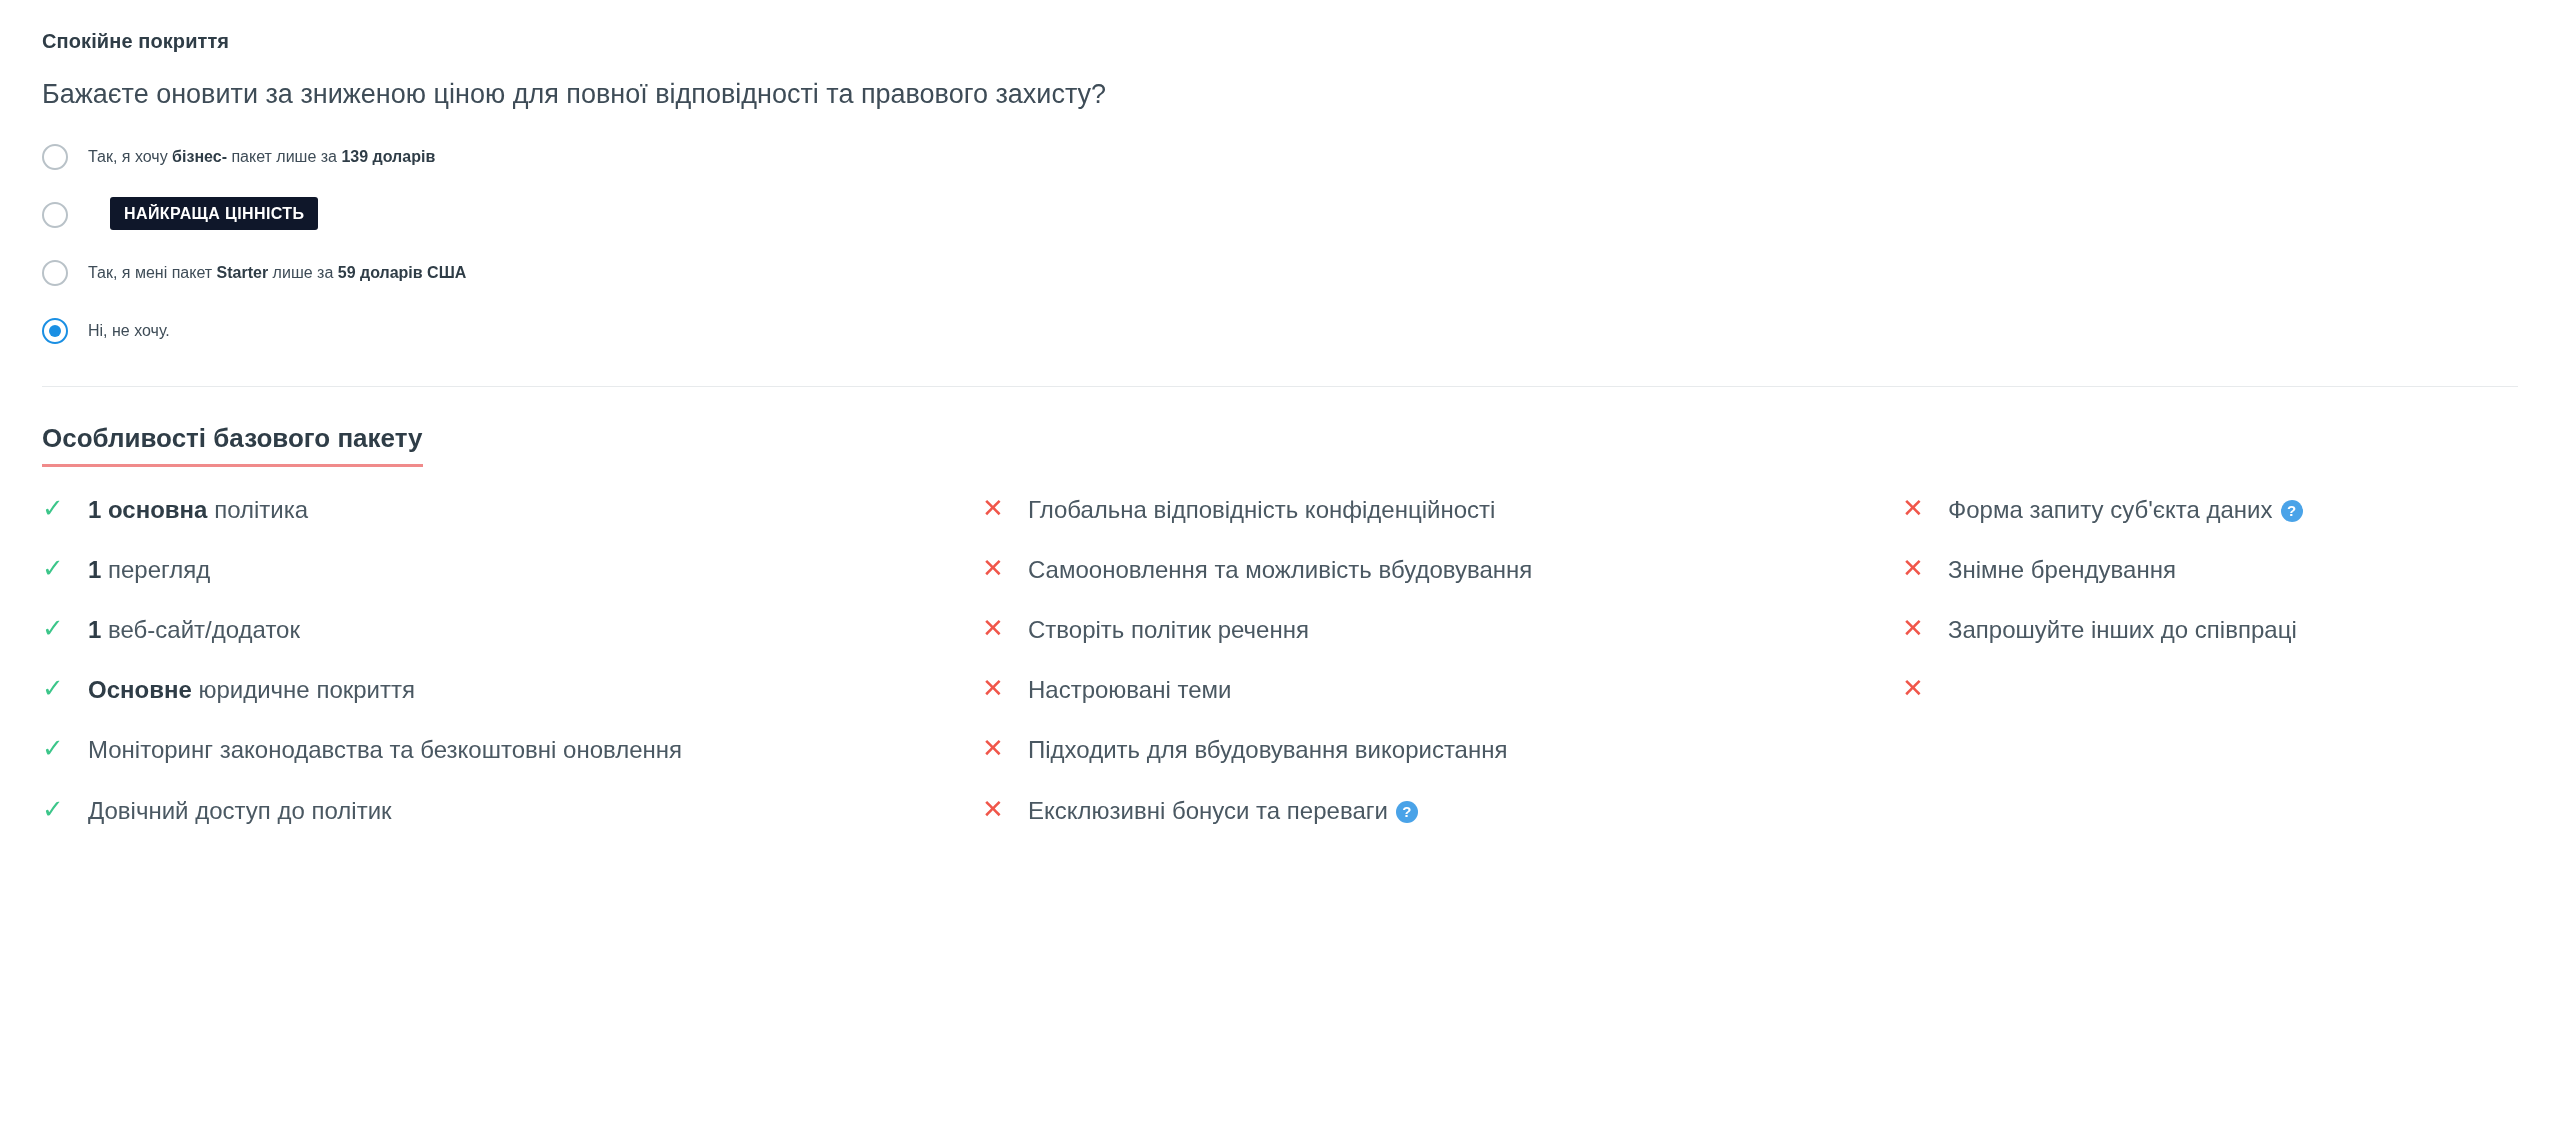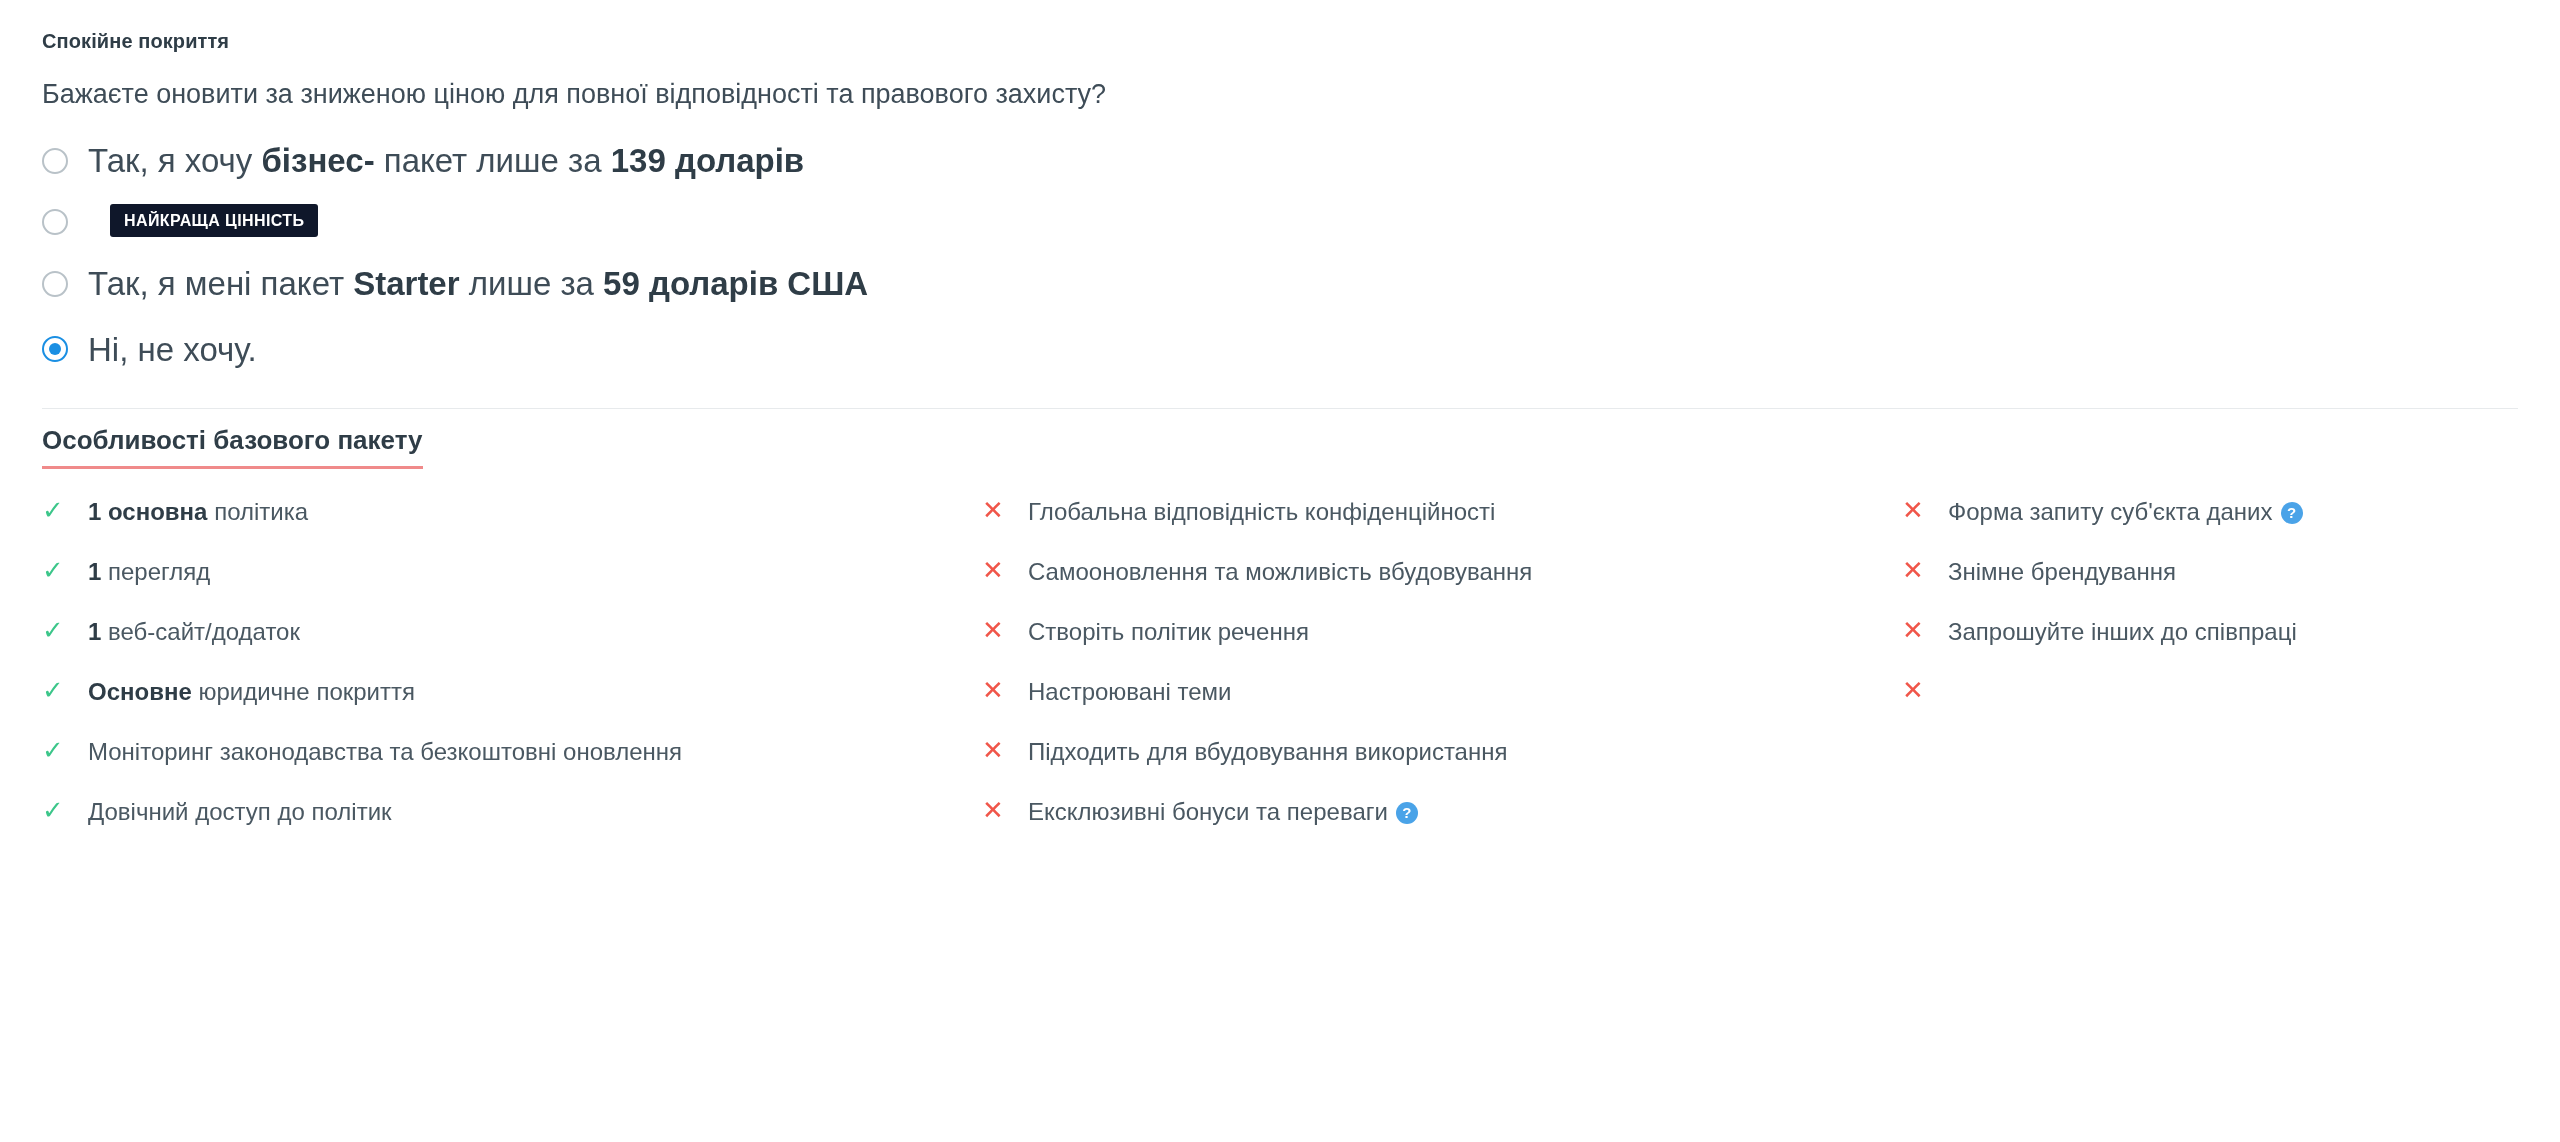--- a/index.html
+++ b/index.html
@@ -59,21 +59,21 @@
     left: 50%;
     top: 50%;
     width: 12px;
     height: 12px;
     margin-left: -6px;
     margin-top: -6px;
     border-radius: 50%;
     background: #1a8fe3;
   }
   .option-label {
-    font-size: 33px;
+    font-size: 16px;
     color: #3e4c57;
     line-height: 1.25;
     white-space: nowrap;
     text-align: center;
   }
   .option-label b { font-weight: bold; color: #2f3d47; }
   .badge {
     display: inline-block;
     margin-left: 22px;
     background: #0f172a;
@@ -89,21 +89,21 @@
   }
 
   .divider {
     border: 0;
     border-top: 1px solid #e7eaec;
     margin: 38px 0 0 0;
   }
 
   
   .features-head {
-    margin: 16px 0 0 0;
+    margin: 36px 0 0 0;
     display: inline-block;
   }
   .features-title {
     font-size: 26px;
     font-weight: bold;
     color: #2f3d47;
     margin: 0;
     padding-bottom: 10px;
     border-bottom: 3px solid #f08a8a;
     display: inline-block;

